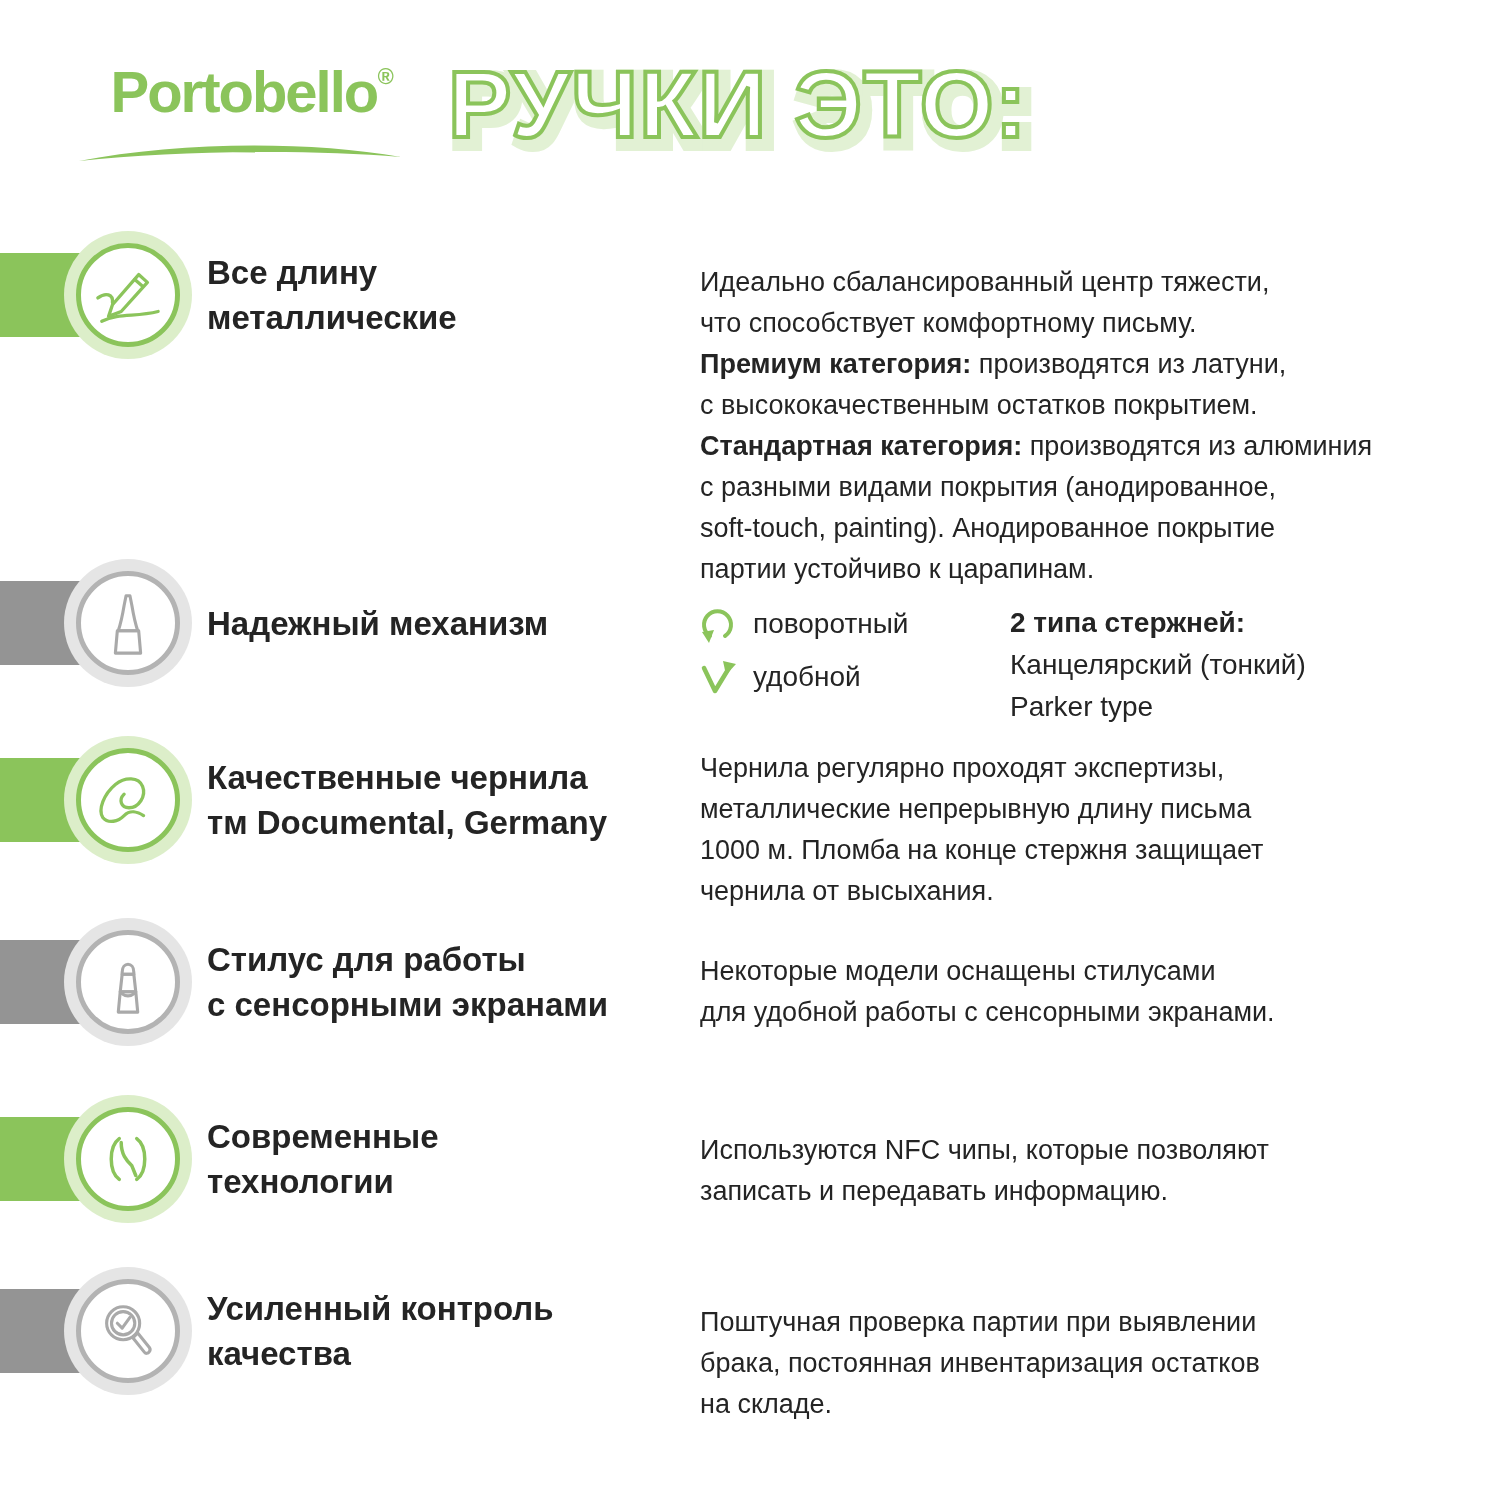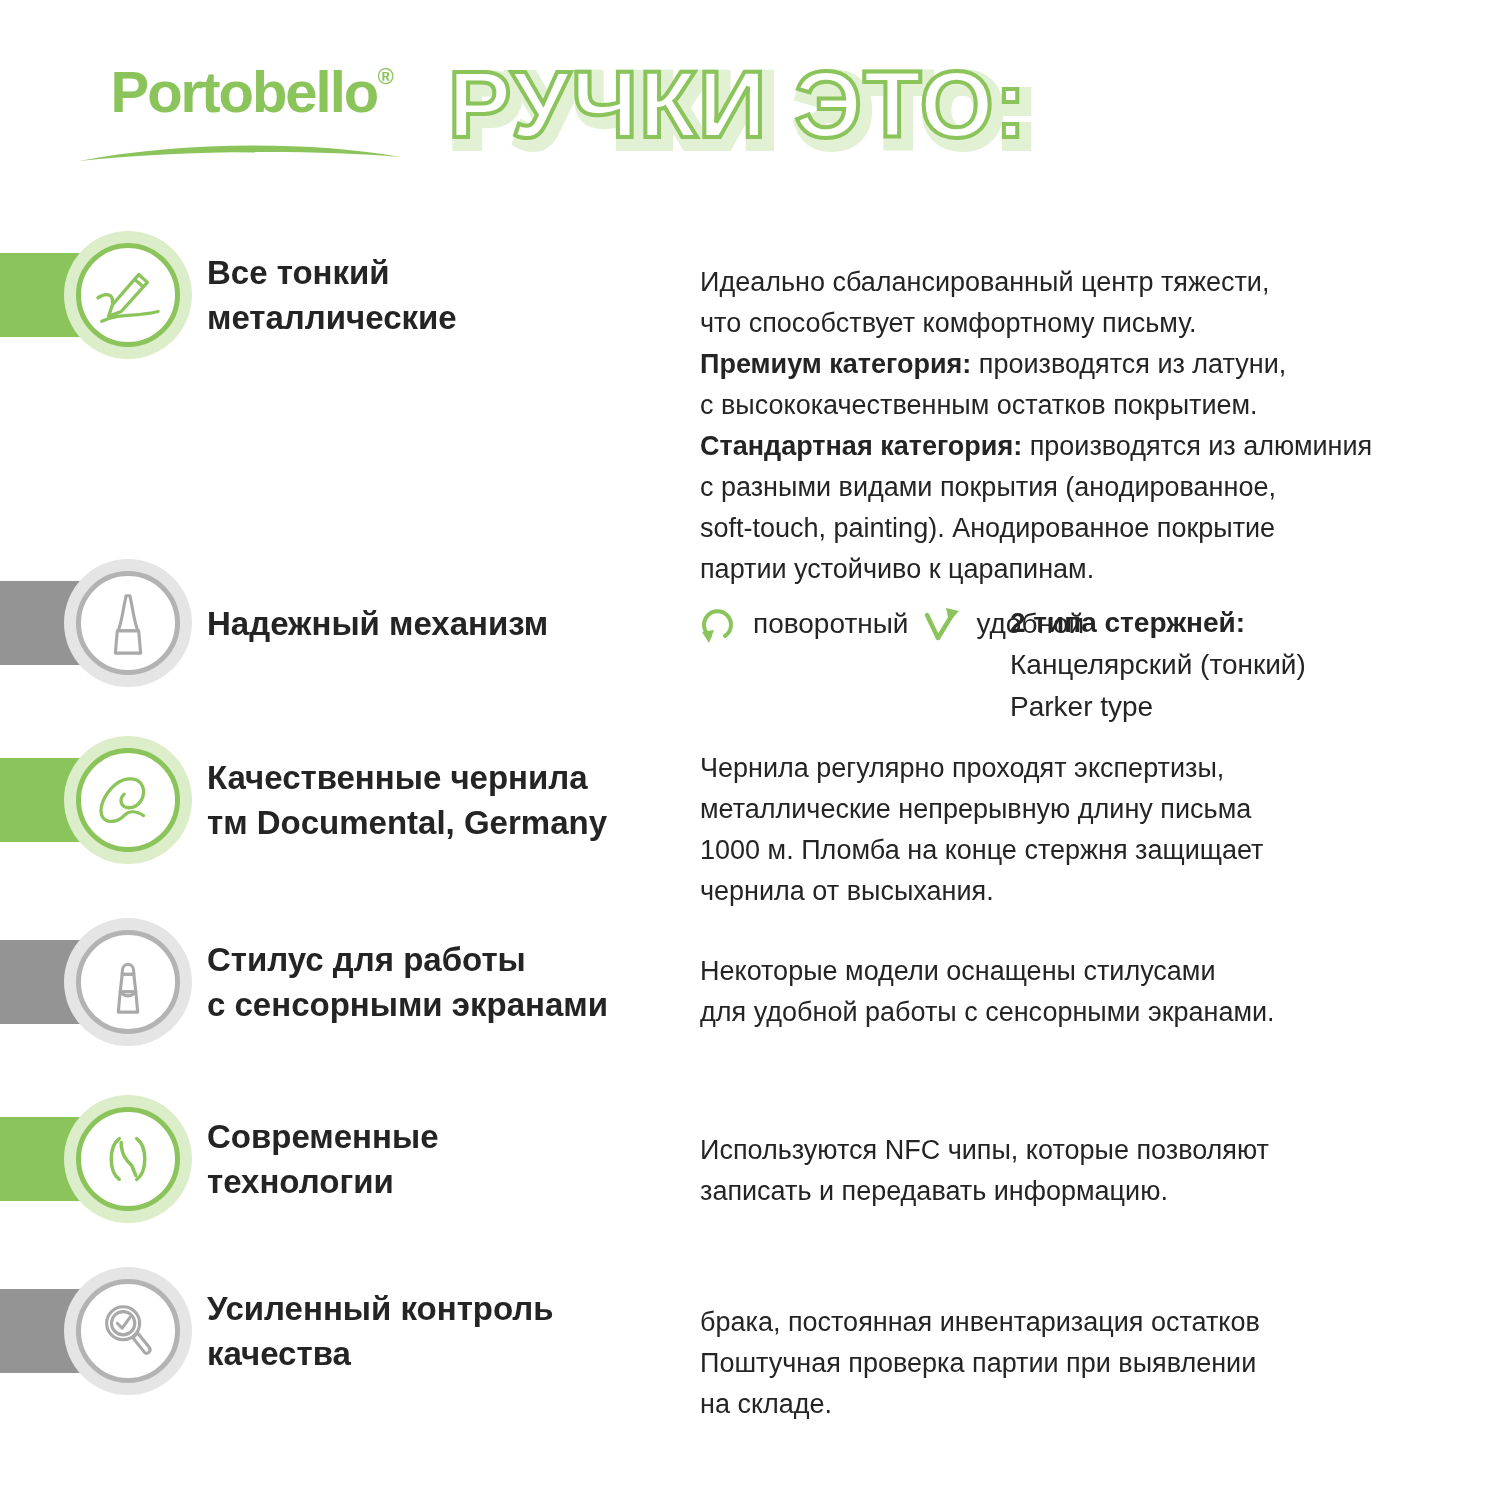--- a/index.html
+++ b/index.html
@@ -31,21 +31,21 @@
   .badge.gray .disc{border-color:#b3b3b3;}
 
   .title{position:absolute;left:207px;height:92px;display:flex;flex-direction:column;
          justify-content:center;font-weight:700;font-size:33px;line-height:45px;}
   .title div{white-space:nowrap;}
 
   .desc{position:absolute;left:700px;font-size:27px;line-height:41px;}
   .desc .dline{white-space:nowrap;}
   .desc b{font-weight:700;}
 
-  .mech{position:absolute;left:698px;display:flex;flex-direction:row;gap:13px;}
+  .mech{position:absolute;left:698px;display:flex;flex-direction:column;gap:13px;}
   .mech-item{display:flex;align-items:center;gap:15px;font-size:28px;white-space:nowrap;}
   .refills{position:absolute;left:1010px;font-size:28px;line-height:42px;}
   .refills div{white-space:nowrap;}
   .refill-heading{font-weight:700;}
 
   svg{display:block;}
 </style>
 </head>
 <body>
 
@@ -68,21 +68,21 @@
       <div class="disc">
         <svg width="68" height="68" viewBox="0 0 70 70" fill="none" stroke="#8bc45b" stroke-width="3.4" stroke-linecap="round" stroke-linejoin="round">
           <path d="M46 14 L55 22 L28 52 L15 57 L19 45 Z"></path>
           <path d="M42 19 L50 26"></path>
           <path d="M4 38 C12 32 20 34 19 43"></path>
           <path d="M8 62 C26 53 42 58 66 52"></path>
         </svg>
       </div>
     </div>
     <div class="title" style="top:249px">
-      <div>Все тонкий</div>
+      <div>Все длину</div>
       <div>металлические</div>
     </div>
     <div class="desc" style="top:262px">
       <div class="dline"><b></b><span>Идеально сбалансированный центр тяжести,</span></div>
       <div class="dline"><b></b><span>что способствует комфортному письму.</span></div>
       <div class="dline"><b>Премиум категория:</b><span> производятся из латуни,</span></div>
       <div class="dline"><b></b><span>с высококачественным остатков покрытием.</span></div>
       <div class="dline"><b>Стандартная категория:</b><span> производятся из алюминия</span></div>
       <div class="dline"><b></b><span>с разными видами покрытия (анодированное,</span></div>
       <div class="dline"><b></b><span>soft-touch, painting). Анодированное покрытие</span></div>
@@ -200,19 +200,19 @@
           <path d="M24 27 L29 32 L37 21"></path>
           <path d="M40 42 L45 37 L57 52 C59.5 55.5 54.5 60 52 57 Z"></path>
         </svg>
       </div>
     </div>
     <div class="title" style="top:1285px">
       <div>Усиленный контроль</div>
       <div>качества</div>
     </div>
     <div class="desc" style="top:1302px">
+      <div class="dline"><b></b><span>Поштучная проверка партии при выявлении</span></div>
       <div class="dline"><b></b><span>брака, постоянная инвентаризация остатков</span></div>
-      <div class="dline"><b></b><span>Поштучная проверка партии при выявлении</span></div>
       <div class="dline"><b></b><span>на складе.</span></div>
     </div>
   </section>
 
 </div>
 
 </body></html>

